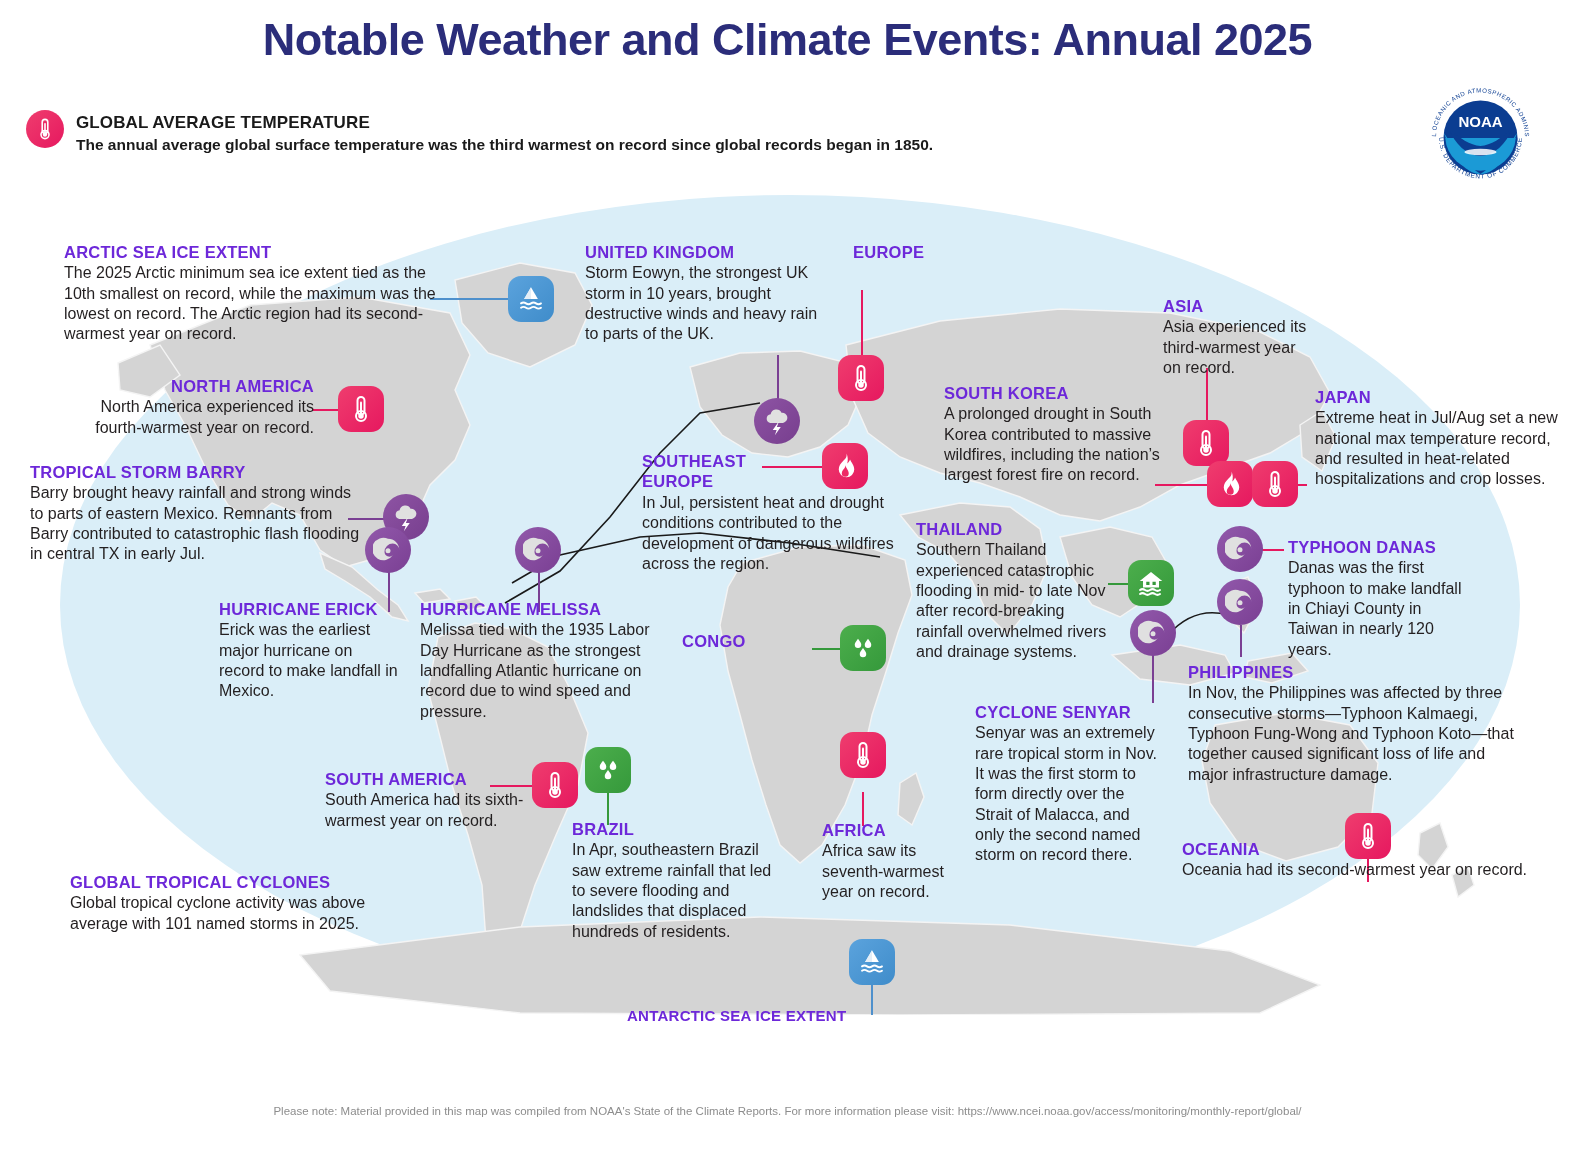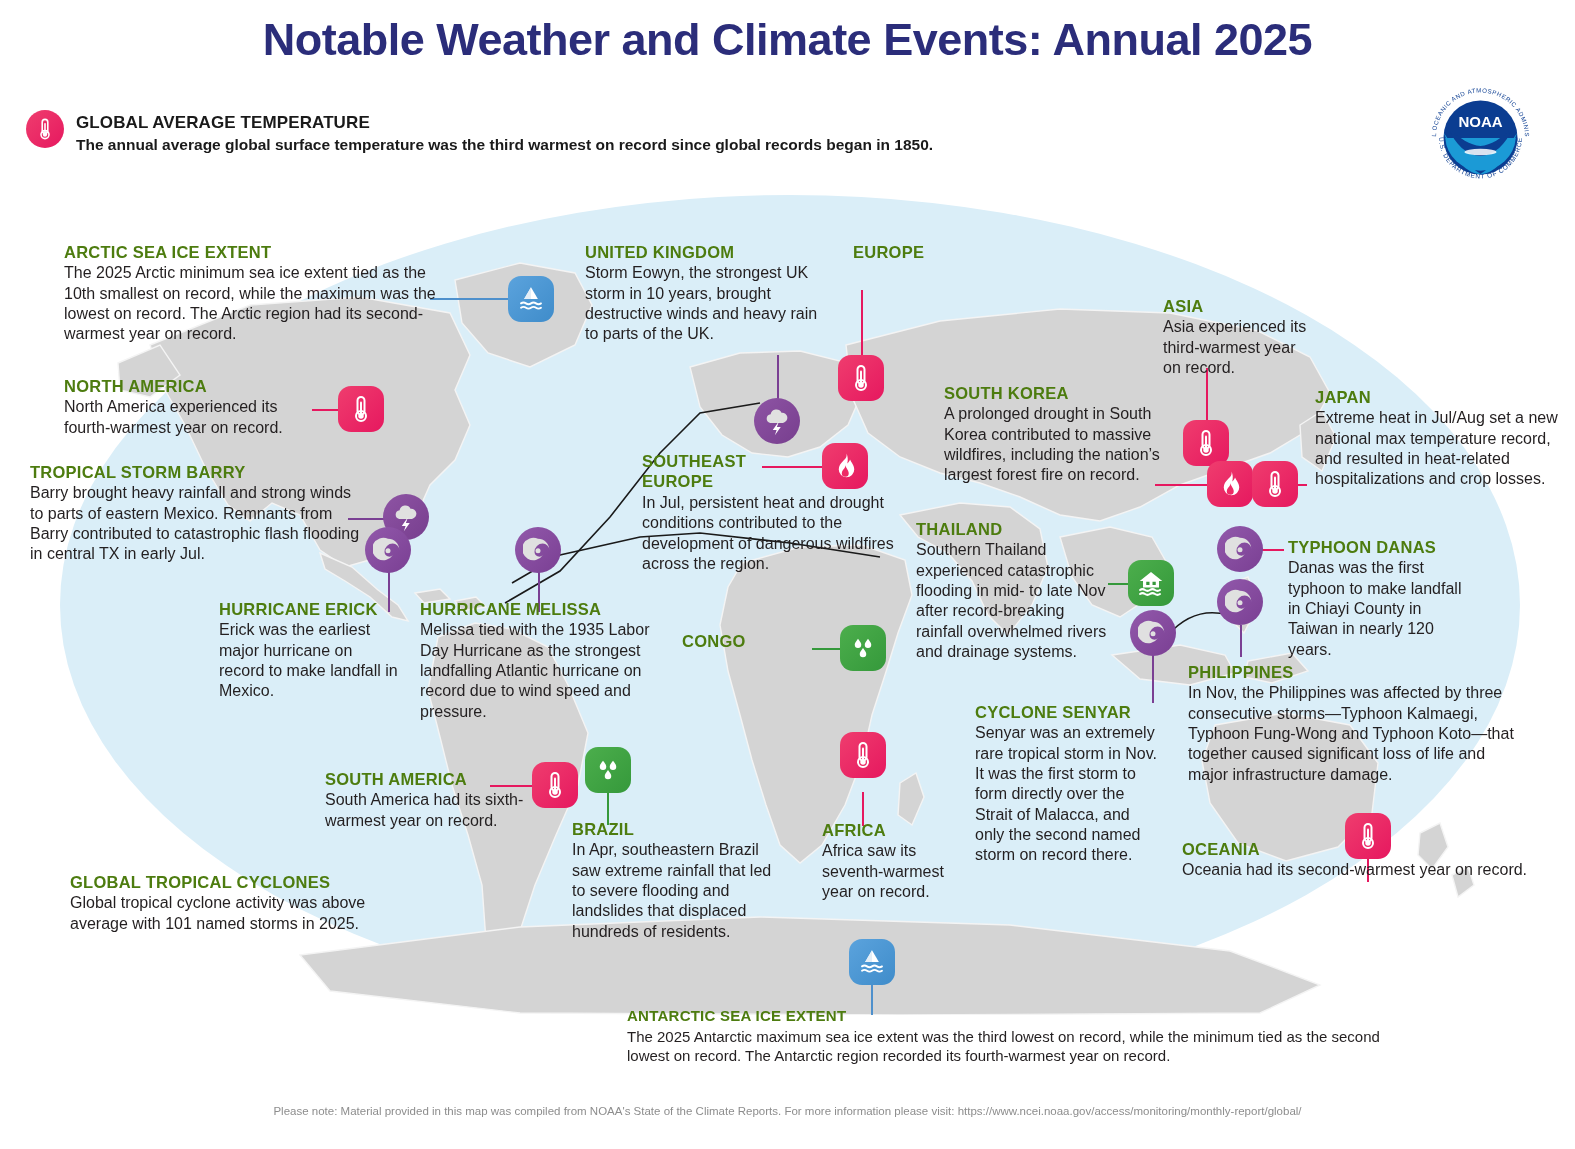--- a/index.html
+++ b/index.html
@@ -73,21 +73,21 @@
   .leader.h { height: 2px; }
   .leader.v { width: 2px; }
   .lc-pink  { background: #e6185f; }
   .lc-blue  { background: #4e90cc; }
   .lc-purple{ background: #7a3f93; }
   .lc-green { background: #35993b; }
 
   
   .callout { position: absolute; z-index: 8; }
   .callout .c-title {
-    color: #4d7c0f; font-weight: bold; font-size: 16.5px;
+    color: #6d28d9; font-weight: bold; font-size: 16.5px;
     letter-spacing: 0.25px; line-height: 1.12; margin-bottom: 2px;
   }
   .callout .c-body {
     color: #231f20; font-size: 16px; line-height: 1.27;
   }
   .callout.small .c-title { font-size: 15px; }
   .callout.small .c-body { font-size: 15px; }
 
   
   #footer-note {
@@ -411,21 +411,21 @@
         <path d="M4 19 q2-1.4 4 0 t4 0 t4 0 t4 0"></path>
       </g>
     </svg>
 </div>
 
 <div class="callout" style="left:64px; top:243px; width:390px;">
   <div class="c-title">ARCTIC SEA ICE EXTENT</div>
   <div class="c-body">The 2025 Arctic minimum sea ice extent tied as the 10th smallest on record, while the maximum was the lowest on record. The Arctic region had its second-warmest year on record.</div>
 </div>
 
-<div class="callout" style="left:64px; top:377px; width:250px;">
+<div class="callout" style="left:64px; top:377px; width:250px;text-align:right;">
   <div class="c-title">NORTH AMERICA</div>
   <div class="c-body">North America experienced its fourth-warmest year on record.</div>
 </div>
 
 <div class="callout" style="left:30px; top:463px; width:336px;">
   <div class="c-title">TROPICAL STORM BARRY</div>
   <div class="c-body">Barry brought heavy rainfall and strong winds to parts of eastern Mexico. Remnants from Barry contributed to catastrophic flash flooding in central TX in early Jul.</div>
 </div>
 
 <div class="callout" style="left:219px; top:600px; width:180px;">
@@ -512,16 +512,15 @@
   <div class="c-body">Africa saw its seventh-warmest year on record.</div>
 </div>
 
 <div class="callout" style="left:1182px; top:840px; width:395px;">
   <div class="c-title">OCEANIA</div>
   <div class="c-body">Oceania had its second-warmest year on record.</div>
 </div>
 
 <div class="callout small" style="left:627px; top:1008px; width:760px;">
   <div class="c-title">ANTARCTIC SEA ICE EXTENT</div>
-  <div class="c-body">The 2025 Antarctic maximum sea ice extent was the third lowest on record, while the minimum tied as the second lowest on record. The Antarctic region recorded its fourth-warmest year on record.</div>
 </div>
 
 <div id="footer-note">Please note: Material provided in this map was compiled from NOAA's State of the Climate Reports. For more information please visit: https://www.ncei.noaa.gov/access/monitoring/monthly-report/global/</div>
 
 </body></html>

